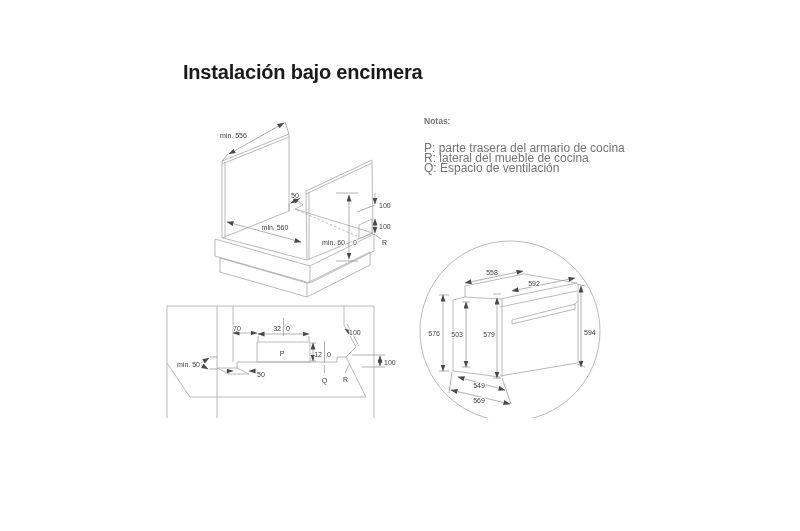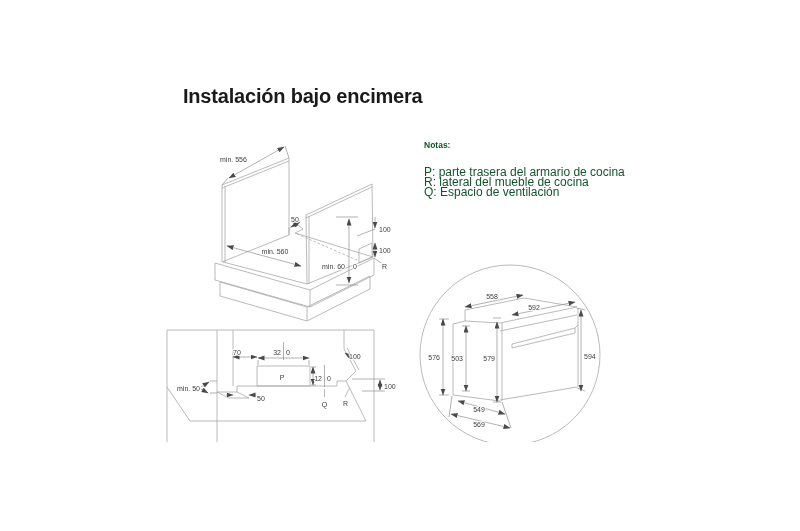--- a/index.html
+++ b/index.html
@@ -1,20 +1,20 @@
 <!DOCTYPE html>
 <html><head>
 <meta charset="utf-8">
 <style>
   html,body{margin:0;padding:0;background:#fff;}
   .page{position:relative;width:800px;height:418px;background:#ffffff;
-        font-family:"Liberation Sans",sans-serif;overflow:hidden;margin-top:24px;}
+        font-family:"Liberation Sans",sans-serif;overflow:hidden;}
   .title{position:absolute;left:183px;top:61px;font-size:20px;font-weight:700;
          color:#1a1a1a;letter-spacing:-0.2px;}
-  .notes{position:absolute;left:424px;top:116px;color:#14532d;}
+  .notes{position:absolute;left:424px;top:116px;color:#737373;}
   .notes .nh{font-size:8.5px;font-weight:700;margin:0 0 17px 0;}
   .notes .ni{font-size:12px;line-height:10px;margin:0;}
   .dgm{position:absolute;}
   .d1{left:200px;top:105px;}
   .d2{left:160px;top:290px;}
   .d3{left:418px;top:238px;}
   svg .ln{stroke:#a8a8a8;stroke-width:0.8;fill:none;stroke-linejoin:round;}
   svg .dm{stroke:#8f8f8f;stroke-width:0.7;fill:none;}
   svg .dash{stroke:#9f9f9f;stroke-width:0.7;fill:none;stroke-dasharray:2.5 2;}
   svg text.lbl{font-family:"Liberation Sans",sans-serif;font-size:7px;fill:#3d3d3d;

